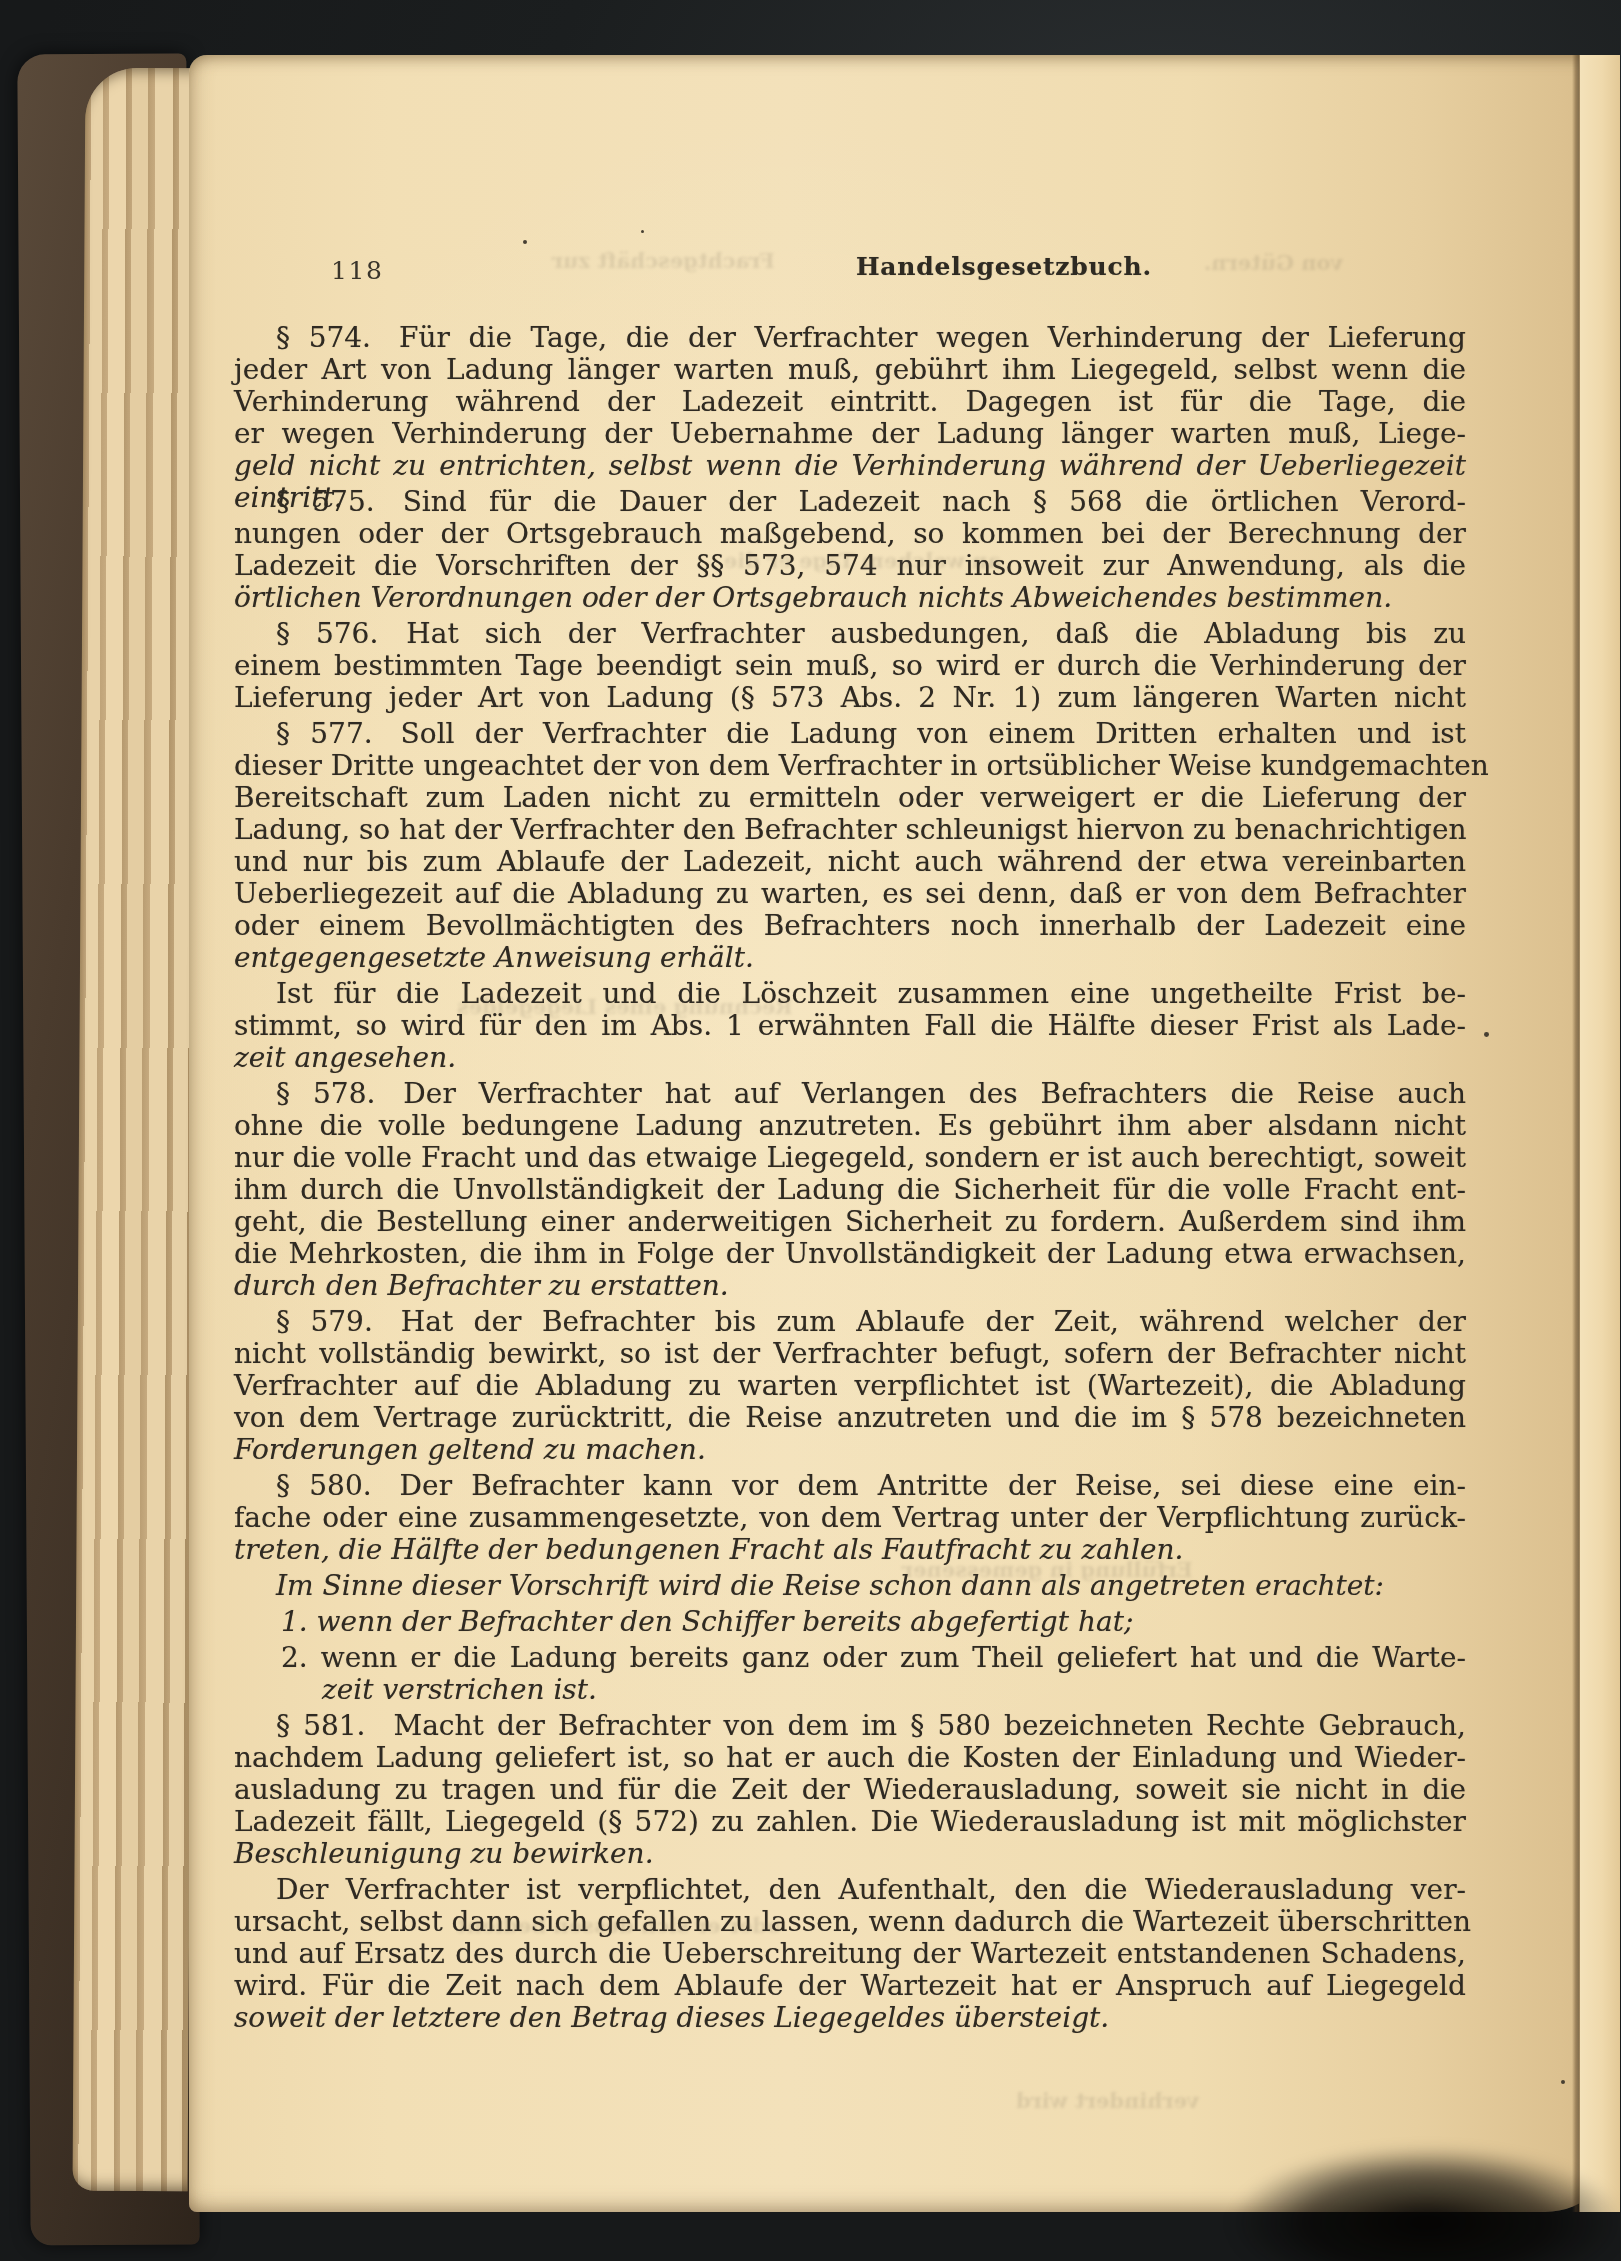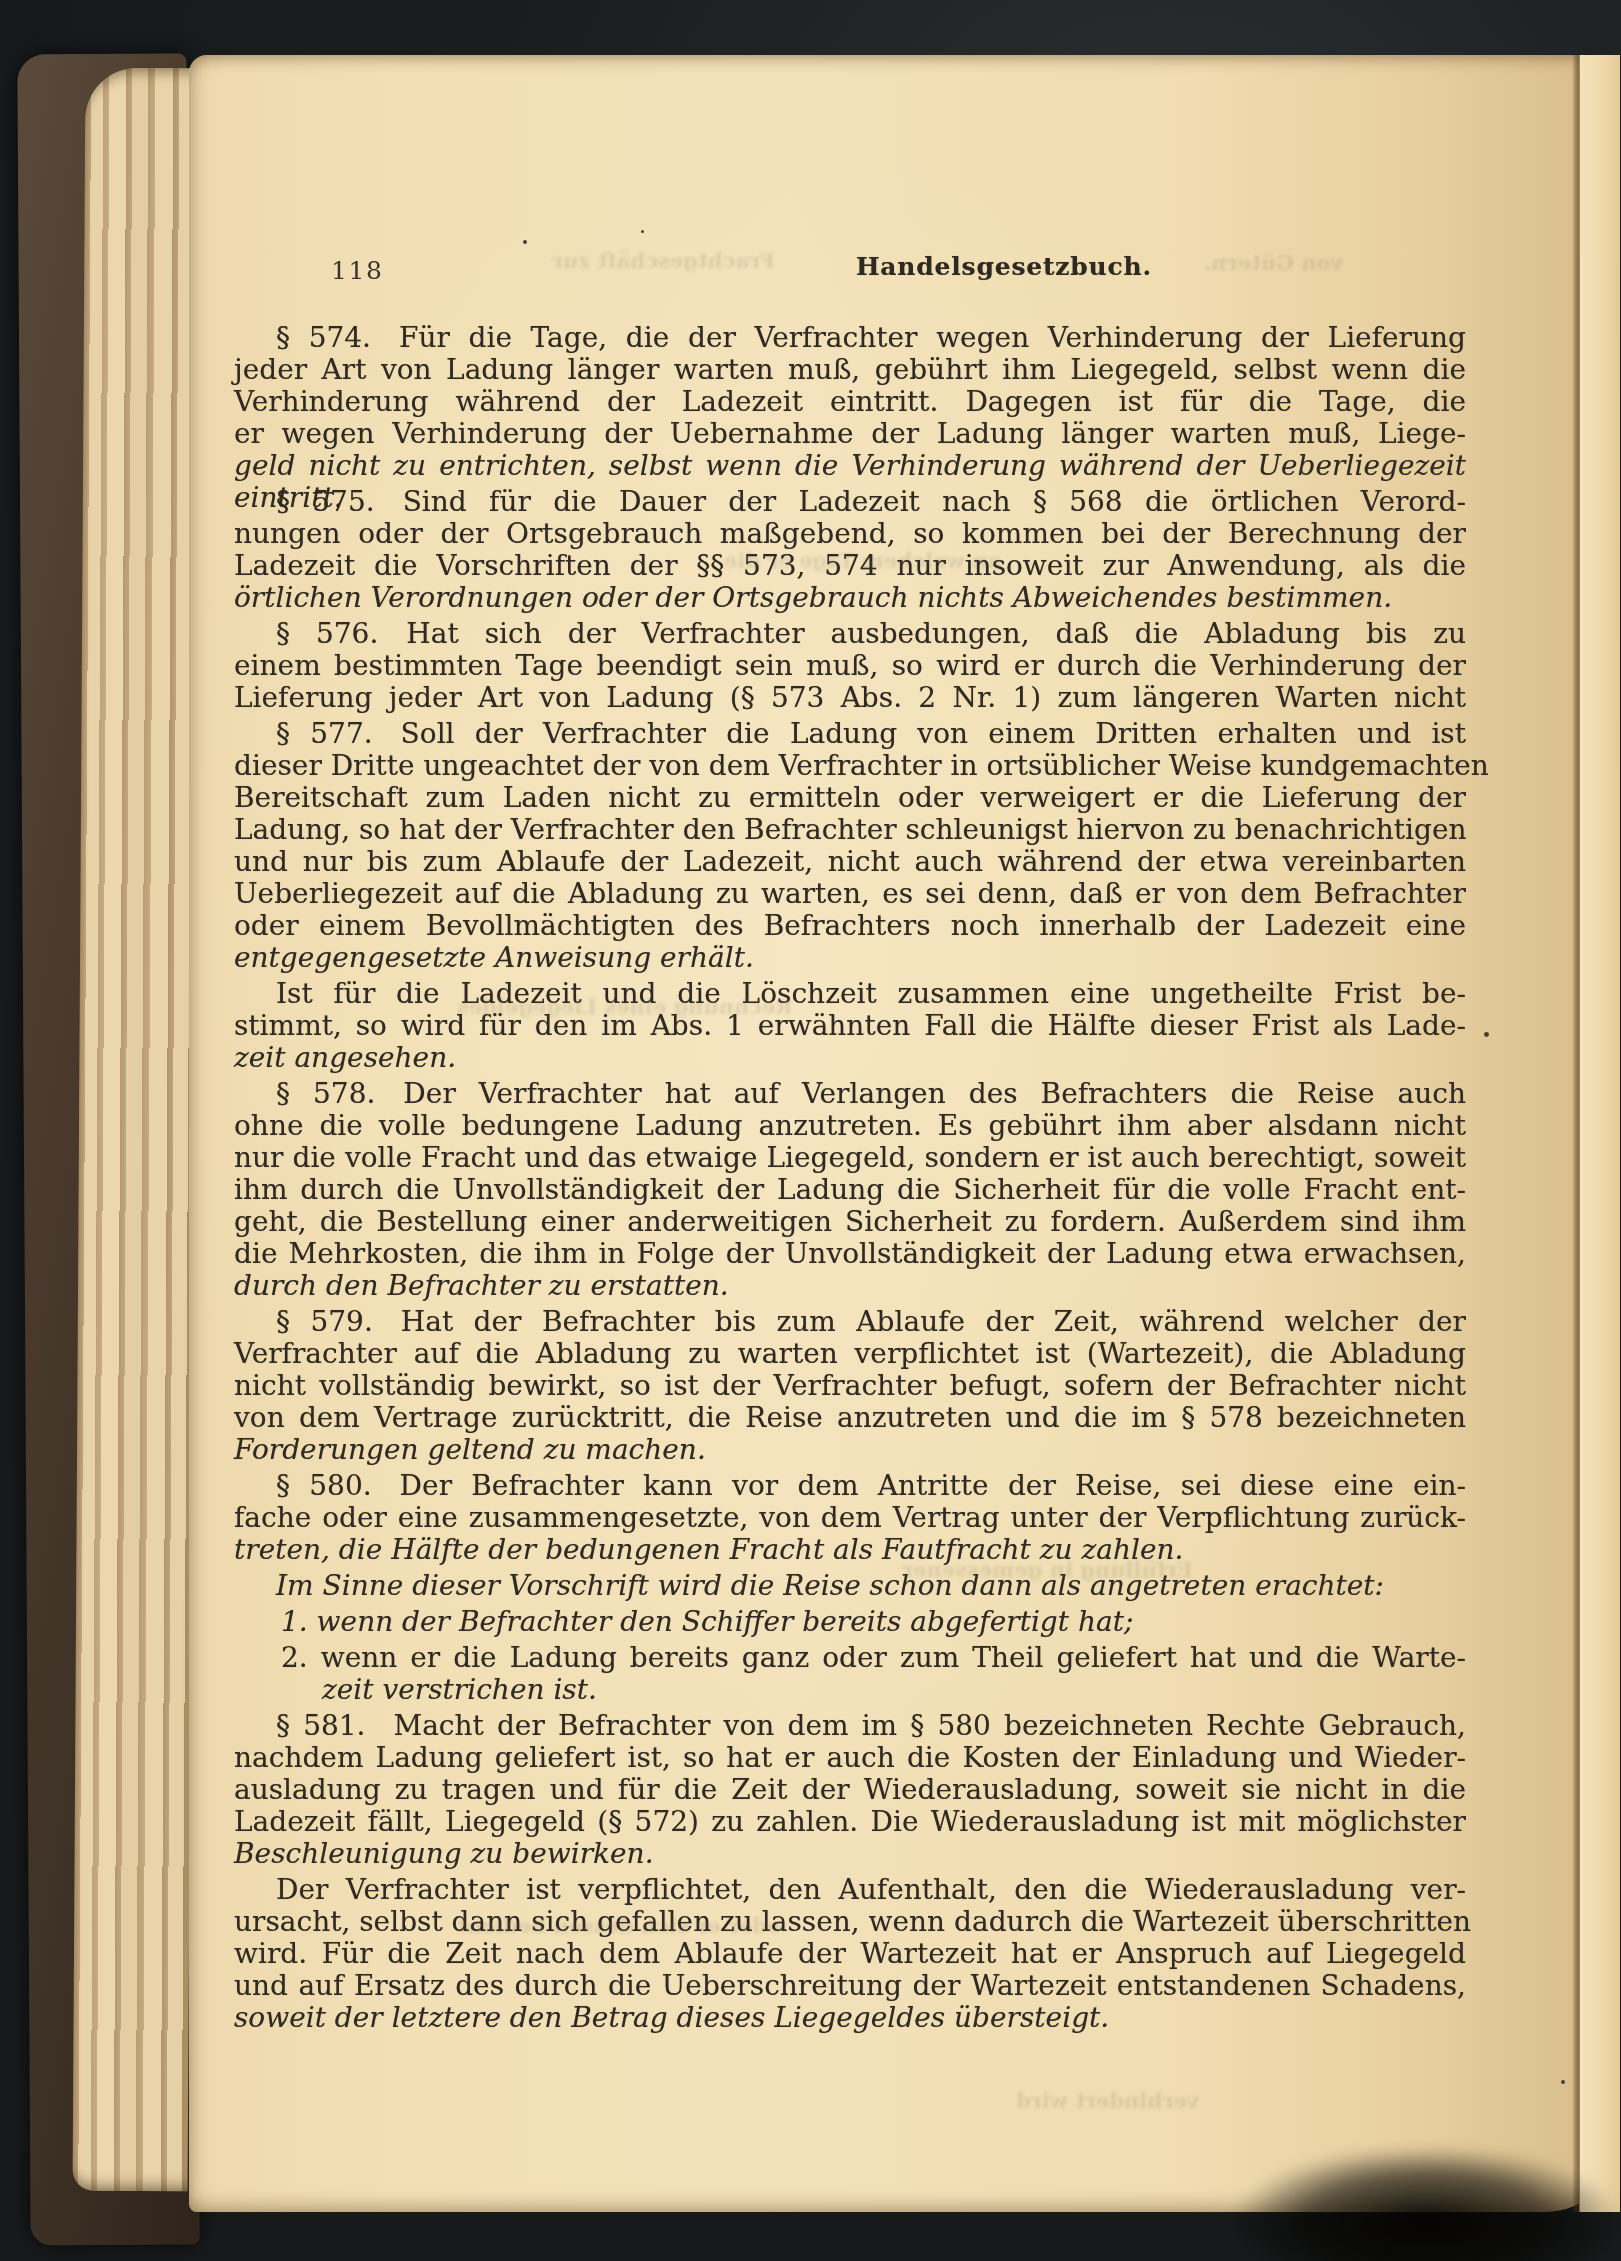--- a/index.html
+++ b/index.html
@@ -142,22 +142,22 @@
           <div class="line first">§ 578. Der Verfrachter hat auf Verlangen des Befrachters die Reise auch</div>
           <div class="line">ohne die volle bedungene Ladung anzutreten.  Es gebührt ihm aber alsdann nicht</div>
           <div class="line">nur die volle Fracht und das etwaige Liegegeld, sondern er ist auch berechtigt, soweit</div>
           <div class="line">ihm durch die Unvollständigkeit der Ladung die Sicherheit für die volle Fracht ent-</div>
           <div class="line">geht, die Bestellung einer anderweitigen Sicherheit zu fordern.  Außerdem sind ihm</div>
           <div class="line">die Mehrkosten, die ihm in Folge der Unvollständigkeit der Ladung etwa erwachsen,</div>
           <div class="line last">durch den Befrachter zu erstatten.</div>
         </div>
         <div class="para section">
           <div class="line first">§ 579. Hat der Befrachter bis zum Ablaufe der Zeit, während welcher der</div>
+          <div class="line">nicht vollständig bewirkt, so ist der Verfrachter befugt, sofern der Befrachter nicht</div>
           <div class="line">Verfrachter auf die Abladung zu warten verpflichtet ist (Wartezeit), die Abladung</div>
-          <div class="line">nicht vollständig bewirkt, so ist der Verfrachter befugt, sofern der Befrachter nicht</div>
           <div class="line">von dem Vertrage zurücktritt, die Reise anzutreten und die im § 578 bezeichneten</div>
           <div class="line last">Forderungen geltend zu machen.</div>
         </div>
         <div class="para section">
           <div class="line first">§ 580. Der Befrachter kann vor dem Antritte der Reise, sei diese eine ein-</div>
           <div class="line">fache oder eine zusammengesetzte, von dem Vertrag unter der Verpflichtung zurück-</div>
           <div class="line last">treten, die Hälfte der bedungenen Fracht als Fautfracht zu zahlen.</div>
         </div>
         <div class="para plain">
           <div class="line first last">Im Sinne dieser Vorschrift wird die Reise schon dann als angetreten erachtet:</div>
@@ -172,22 +172,22 @@
         <div class="para section">
           <div class="line first">§ 581. Macht der Befrachter von dem im § 580 bezeichneten Rechte Gebrauch,</div>
           <div class="line">nachdem Ladung geliefert ist, so hat er auch die Kosten der Einladung und Wieder-</div>
           <div class="line">ausladung zu tragen und für die Zeit der Wiederausladung, soweit sie nicht in die</div>
           <div class="line">Ladezeit fällt, Liegegeld (§ 572) zu zahlen.  Die Wiederausladung ist mit möglichster</div>
           <div class="line last">Beschleunigung zu bewirken.</div>
         </div>
         <div class="para plain">
           <div class="line first">Der Verfrachter ist verpflichtet, den Aufenthalt, den die Wiederausladung ver-</div>
           <div class="line">ursacht, selbst dann sich gefallen zu lassen, wenn dadurch die Wartezeit überschritten</div>
+          <div class="line">und auf Ersatz des durch die Ueberschreitung der Wartezeit entstandenen Schadens,</div>
           <div class="line">wird.  Für die Zeit nach dem Ablaufe der Wartezeit hat er Anspruch auf Liegegeld</div>
-          <div class="line">und auf Ersatz des durch die Ueberschreitung der Wartezeit entstandenen Schadens,</div>
           <div class="line last">soweit der letztere den Betrag dieses Liegegeldes übersteigt.</div>
         </div>
       </div>
   <span class="bleed" style="left: 363px; top: 193px;">Frachtgeschäft zur</span>
       <span class="bleed" style="left: 1015px; top: 195px;">von Gütern.</span>
       <span class="bleed" style="left: 535px; top: 493px;">an welchem Tage er die</span>
       <span class="bleed" style="left: 268px; top: 939px;">Rechnung eines Liegegeldes</span>
       <span class="bleed" style="left: 713px; top: 1502px;">Erfüllung in gemessener</span>
       <span class="bleed" style="left: 268px; top: 1858px;">oder er sich dessen bedient</span>
       <span class="bleed" style="left: 827px; top: 2033px;">verhindert wird</span>

